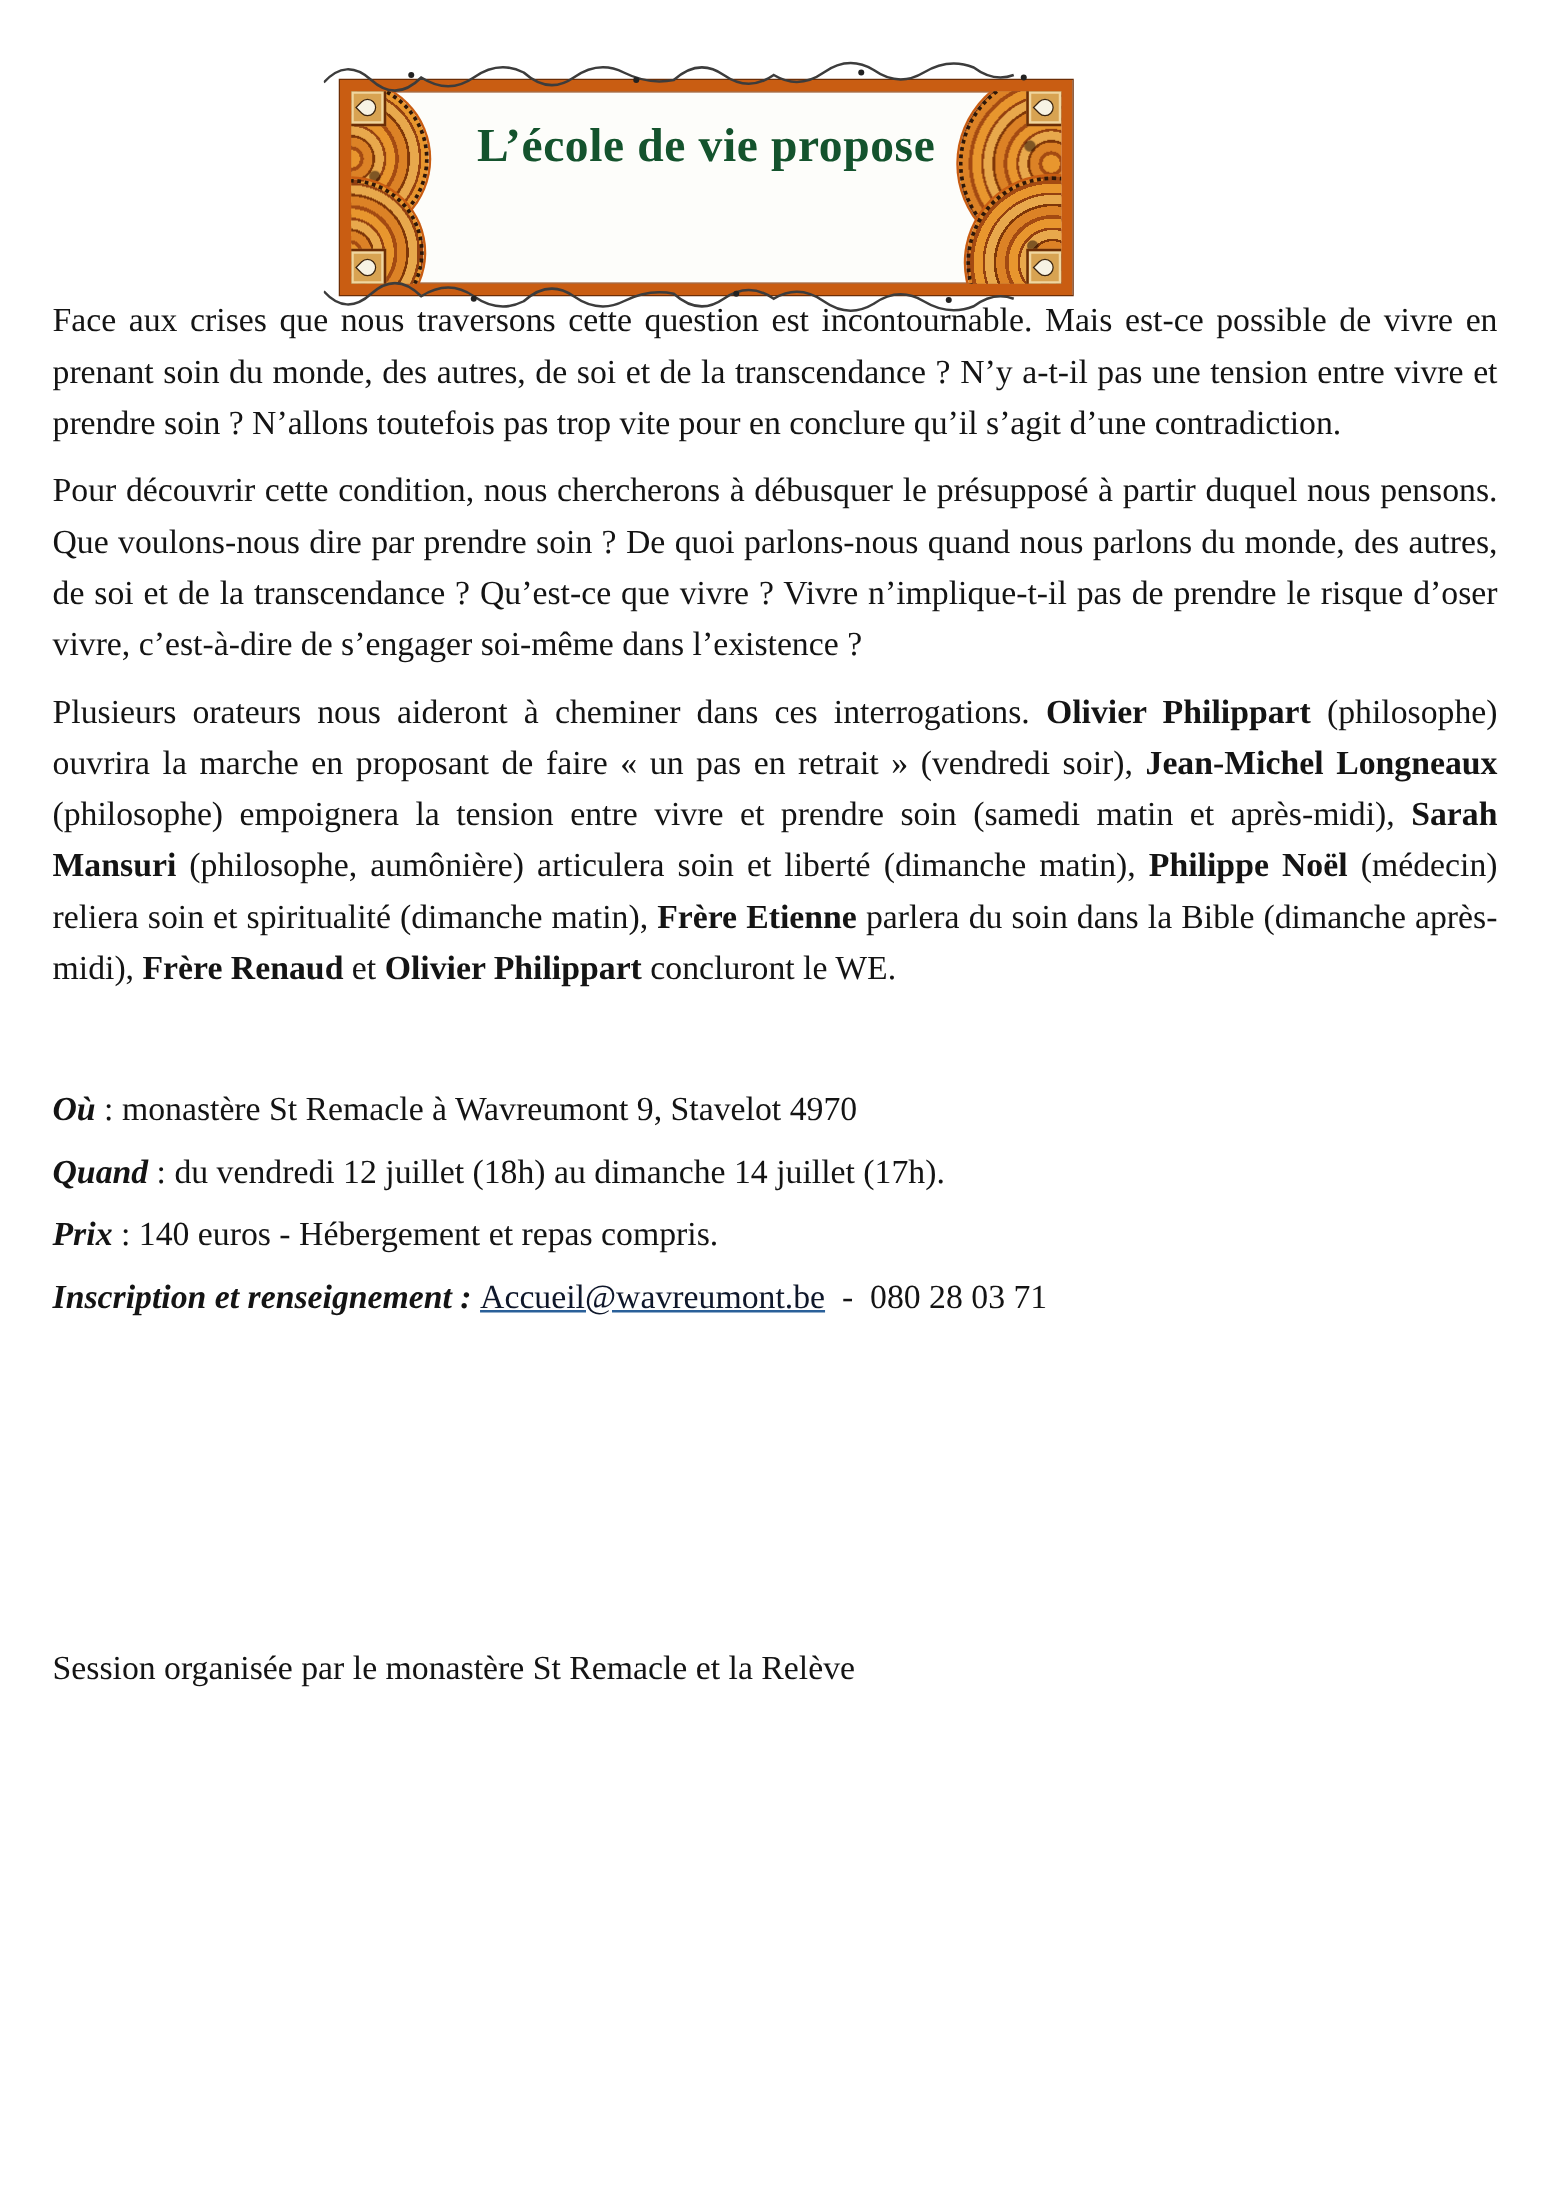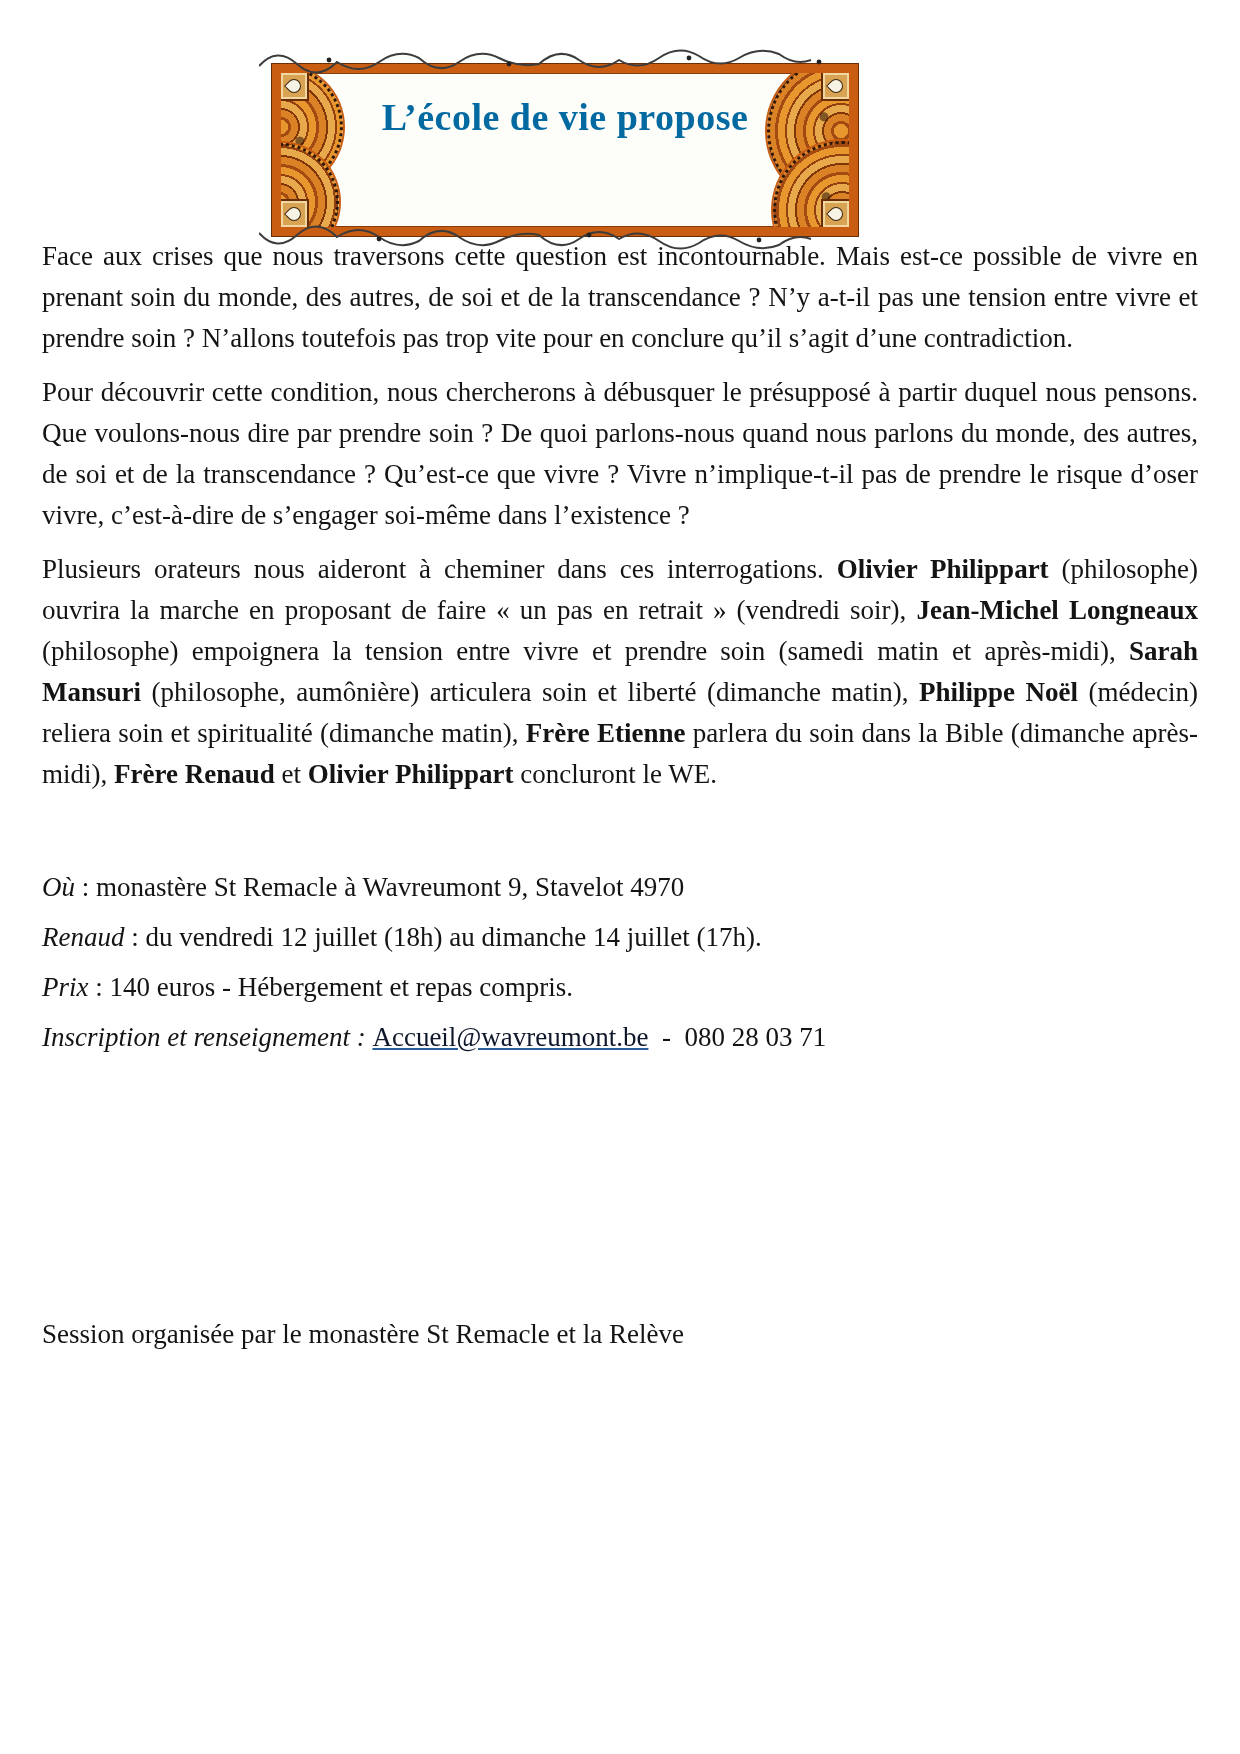--- a/index.html
+++ b/index.html
@@ -85,21 +85,21 @@
   .wave.bottom { bottom: -15px; }
   .wave path { fill: none; stroke: #3c3c3c; stroke-width: 2; }
 
   .banner-title {
     position: relative;
     z-index: 2;
     text-align: center;
     padding-top: 22px;
     font-size: 38px;
     font-weight: bold;
-    color: #0369a1;
+    color: #14532d;
     letter-spacing: .5px;
   }
 
   
   .doc-heading {
     margin: 26px 0 18px;
     font-size: 27.5px;
     font-weight: bold;
     text-align: center;
     line-height: 41px;
@@ -109,21 +109,21 @@
     font-size: 27px;
     line-height: 41px;
     text-align: justify;
   }
   .details { margin-top: 72px; }
   .detail-line {
     margin: 0 0 9px;
     font-size: 27px;
     line-height: 41px;
   }
-  .detail-label { font-weight: normal; font-style: italic; }
+  .detail-label { font-weight: bold; font-style: italic; }
   .detail-link {
     color: #0f172a;
     text-decoration: underline;
     text-decoration-color: #2a6099;
   }
   .detail-after, .detail-text { white-space: pre-wrap; }
   .footer-line {
     margin-top: 256px;
     font-size: 27px;
     line-height: 41px;
@@ -168,19 +168,19 @@
 </div>
 
 <div class="doc">
 
   <p class="para">Face aux crises que nous traversons cette question est incontournable. Mais est-ce possible de vivre en prenant soin du monde, des autres, de soi et de la transcendance&nbsp;? N’y a-t-il pas une tension entre vivre et prendre soin&nbsp;? N’allons toutefois pas trop vite pour en conclure qu’il s’agit d’une contradiction.</p>
   <p class="para">Pour découvrir cette condition, nous chercherons à débusquer le présupposé à partir duquel nous pensons. Que voulons-nous dire par prendre soin&nbsp;? De quoi parlons-nous quand nous parlons du monde, des autres, de soi et de la transcendance&nbsp;? Qu’est-ce que vivre&nbsp;? Vivre n’implique-t-il pas de prendre le risque d’oser vivre, c’est-à-dire de s’engager soi-même dans l’existence&nbsp;?</p>
   <p class="para"><span>Plusieurs orateurs nous aideront à cheminer dans ces interrogations. </span><b>Olivier Philippart</b><span> (philosophe) ouvrira la marche en proposant de faire «&nbsp;un pas en retrait&nbsp;» (vendredi soir), </span><b>Jean-Michel Longneaux</b><span> (philosophe) empoignera la tension entre vivre et prendre soin (samedi matin et après-midi), </span><b>Sarah Mansuri</b><span> (philosophe, aumônière) articulera soin et liberté (dimanche matin), </span><b>Philippe Noël</b><span> (médecin) reliera soin et spiritualité (dimanche matin), </span><b>Frère Etienne</b><span> parlera du soin dans la Bible (dimanche après-midi), </span><b>Frère Renaud</b><span> et </span><b>Olivier Philippart</b><span> concluront le WE.</span></p>
 
   <div class="details">
     <p class="detail-line"><span class="detail-label">Où</span><span class="detail-text">&nbsp;: monastère St Remacle à Wavreumont 9, Stavelot 4970</span></p>
-    <p class="detail-line"><span class="detail-label">Renaud</span><span class="detail-text">&nbsp;: du vendredi 12 juillet (18h) au dimanche 14 juillet (17h).</span></p>
+    <p class="detail-line"><span class="detail-label">Quand</span><span class="detail-text">&nbsp;: du vendredi 12 juillet (18h) au dimanche 14 juillet (17h).</span></p>
     <p class="detail-line"><span class="detail-label">Prix</span><span class="detail-text">&nbsp;: 140 euros - Hébergement et repas compris.</span></p>
     <p class="detail-line"><span class="detail-label">Inscription et renseignement&nbsp;: </span><a href="#" class="detail-link">Accueil@wavreumont.be</a><span class="detail-after">&nbsp; - &nbsp;080 28 03 71</span></p>
   </div>
 
   <p class="footer-line">Session organisée par le monastère St Remacle et la Relève</p>
 </div>
 
 </body></html>

